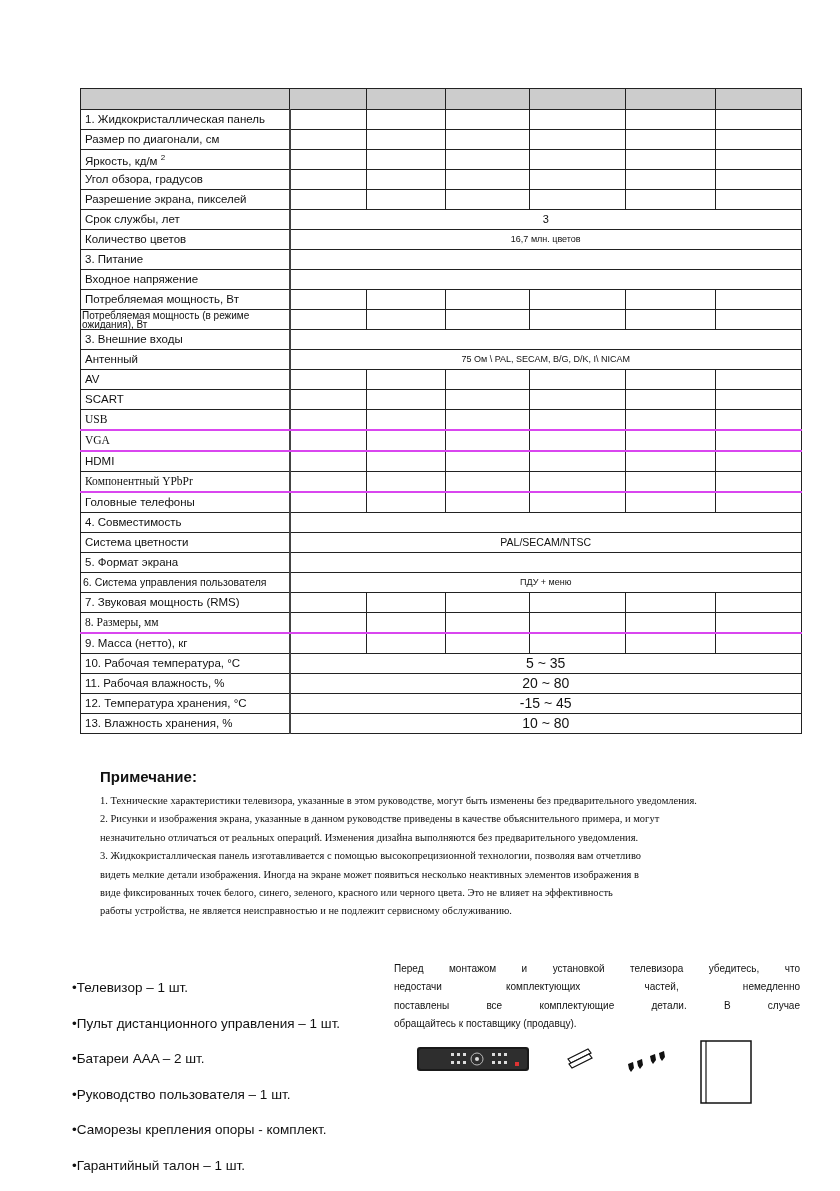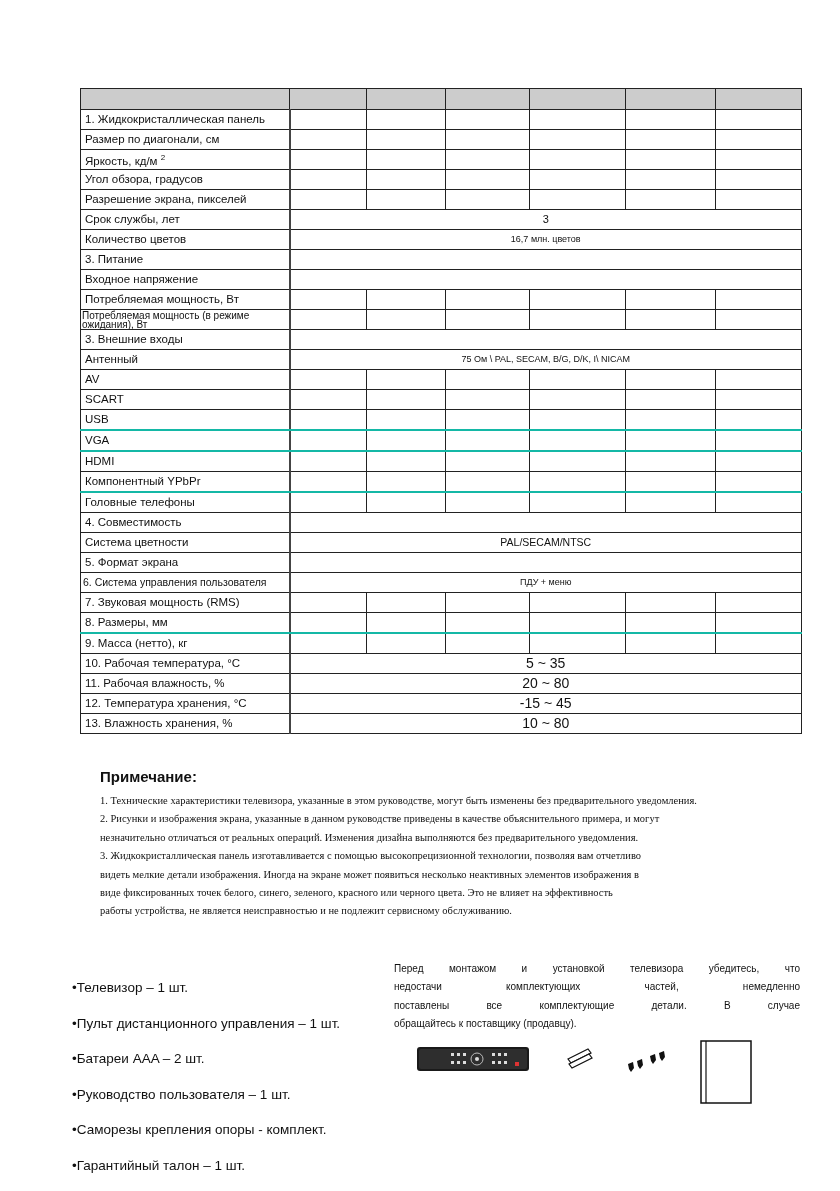--- a/index.html
+++ b/index.html
@@ -6,21 +6,21 @@
   body { width:840px; height:1191px; position:relative; overflow:hidden;
          font-family:"Liberation Sans", sans-serif; color:#111; }
   #spec-table { position:absolute; left:72px; top:88px; width:721px;
          border-collapse:collapse; table-layout:fixed;margin-left:8px; }
   #spec-table td { border:1px solid #222; height:19px; padding:0 0 0 4px;
          font-size:11.5px; line-height:13px; white-space:nowrap; overflow:hidden; }
   #spec-table td.label { border-right:2px solid #444; }
   #spec-table td.val { text-align:center; padding:0; font-size:9px; }
   #spec-table td.val.big { font-size:14px; }
   #spec-table tr.head td { background:#cccccc; height:20px; }
-  #spec-table tr.thick td { border-bottom:2px solid #14b8a6; }
+  #spec-table tr.thick td { border-bottom:2px solid #d946ef;font-family:Liberation Serif, serif; }
   #spec-table td.small { font-size:10px; line-height:9px; white-space:normal; padding-left:1px; }
   #spec-table td.tight { font-size:10.5px; padding-left:2px; }
   .note-title { position:absolute; left:100px; top:768px; font-weight:bold; font-size:15px; }
   .note-lines { position:absolute; left:100px; top:792px; width:720px; font-size:10.5px; line-height:18.4px;font-family:Liberation Serif, serif; }
   .note-lines div { white-space:nowrap; }
   .kit-list { position:absolute; left:72px; top:962px; font-size:13.5px; line-height:18.5px; }
   .kit-list div { white-space:nowrap;margin-top:17px; }
   .check-text { position:absolute; left:394px; top:960px; width:406px; font-size:10px; line-height:18.4px; text-align:justify; }
   .check-text span { display:block; text-align:justify; text-align-last:justify; }
   .check-text span:last-child { text-align-last:left; }

